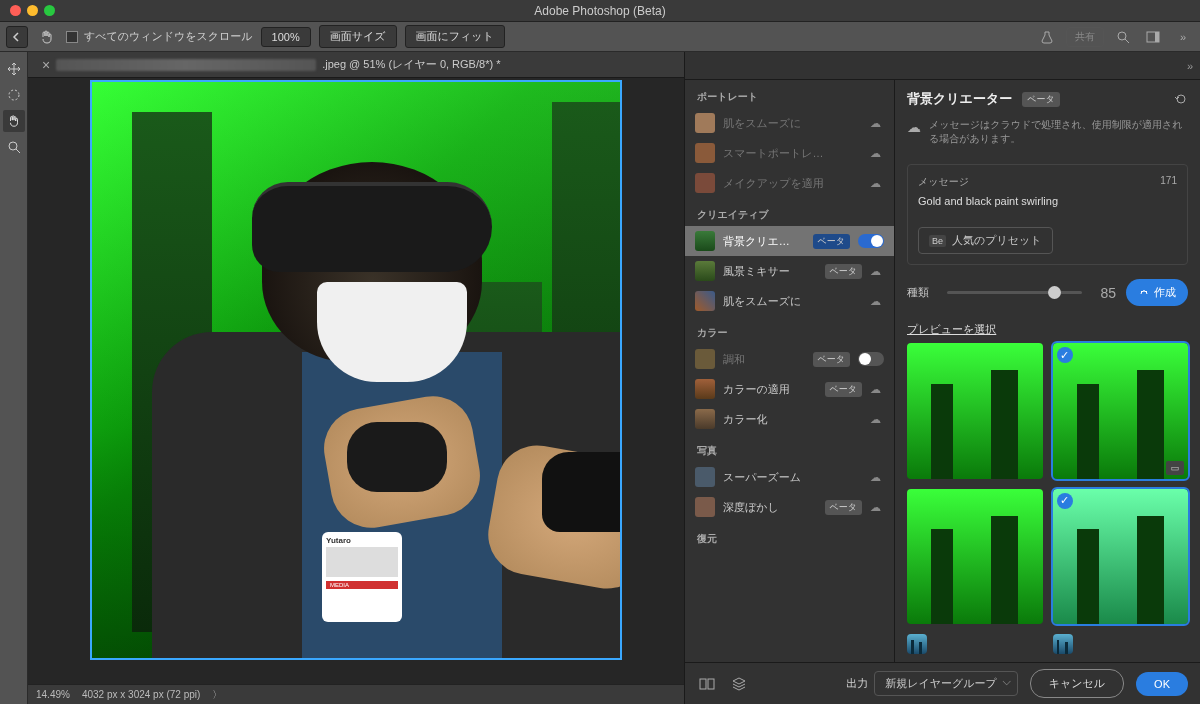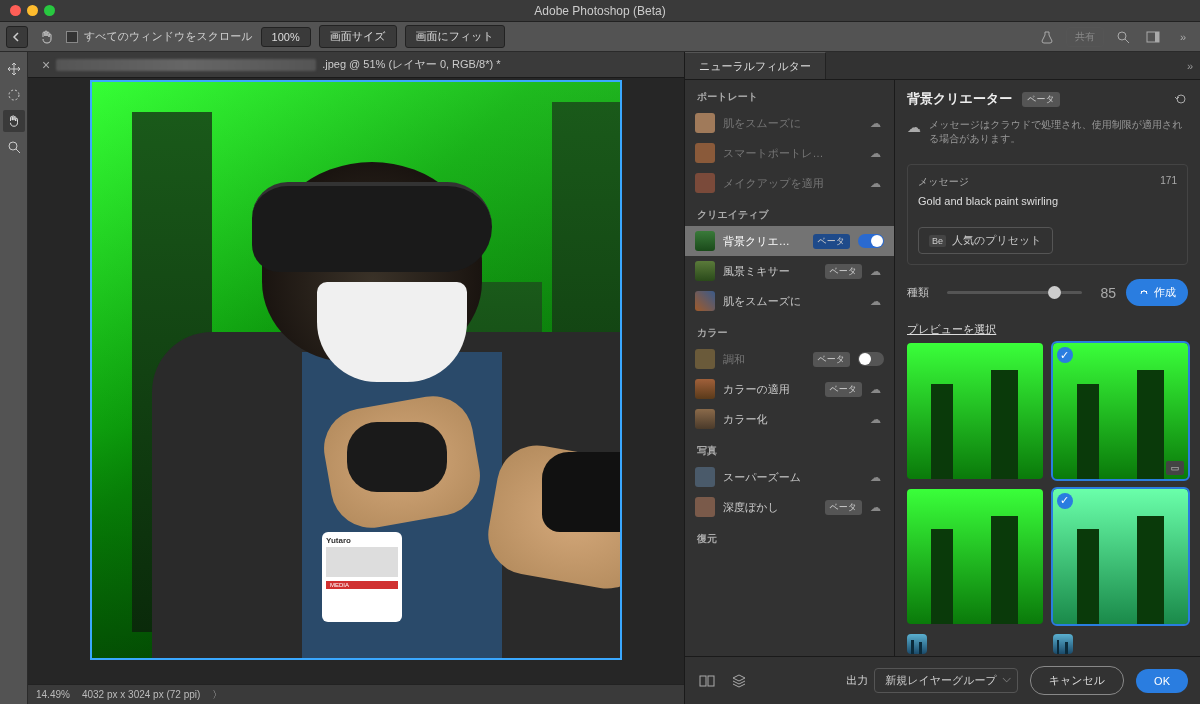--- a/index.html
+++ b/index.html
@@ -118,21 +118,21 @@
 .pv-green::before, .pv-green::after { content: ""; position: absolute; background: #0a3a0a; }
 .pv-green::before { left: 18%; bottom: 0; width: 16%; height: 70%; }
 .pv-green::after { right: 18%; bottom: 0; width: 20%; height: 80%; }
 .pv-blue { background: linear-gradient(180deg,#5ab0d0 0%, #1a4a6a 100%); position: relative; }
 .pv-blue::before, .pv-blue::after { content: ""; position: absolute; background: #0a2a3a; }
 .pv-blue::before { left: 20%; bottom: 0; width: 14%; height: 68%; }
 .pv-blue::after { right: 24%; bottom: 0; width: 14%; height: 58%; }
 .small-img-ic { position: absolute; right: 4px; bottom: 4px; width: 18px; height: 14px; background: #444; border-radius: 2px; display: flex; align-items: center; justify-content: center; font-size: 9px; color: #ccc; }
 
 
-.footer { height: 48px; border-top: 1px solid #1a1a1a; display: flex; align-items: center; padding: 0 12px; gap: 12px; background: #323232; }
+.footer { height: 42px; border-top: 1px solid #1a1a1a; display: flex; align-items: center; padding: 0 12px; gap: 12px; background: #323232; }
 .footer .ic { width: 20px; height: 20px; display: flex; align-items: center; justify-content: center; color: #aaa; cursor: pointer; }
 .footer .flex { flex: 1; }
 .select-out { display: flex; align-items: center; gap: 6px; font-size: 11px; }
 .select-box { border: 1px solid #555; border-radius: 4px; padding: 4px 20px 4px 10px; color: #ccc; position: relative; cursor: pointer; }
 .select-box::after { content: "⌵"; position: absolute; right: 6px; top: 3px; color: #888; }
 .foot-btn { padding: 6px 18px; border-radius: 14px; font-size: 11px; cursor: pointer; }
 .btn-cancel { border: 1px solid #888; color: #ddd; }
 .btn-ok { background: #2a7de0; color: #fff; }
 
 svg { display: block; }
@@ -249,21 +249,20 @@
     </div>
     <div class="status">
       <span>14.49%</span>
       <span>4032 px x 3024 px (72 ppi)</span>
       <span>〉</span>
     </div>
   </div>
 
   <div class="right">
     <div class="panel-tab-row">
-      <div class="panel-tab">ニューラルフィルター</div>
       <div class="flex"></div>
       <div class="chev">»</div>
     </div>
 
     <div class="filters-body">
 
       <div class="filter-list">
 
         <div class="filter-cat">ポートレート</div>
         <div class="filter-item disabled">

